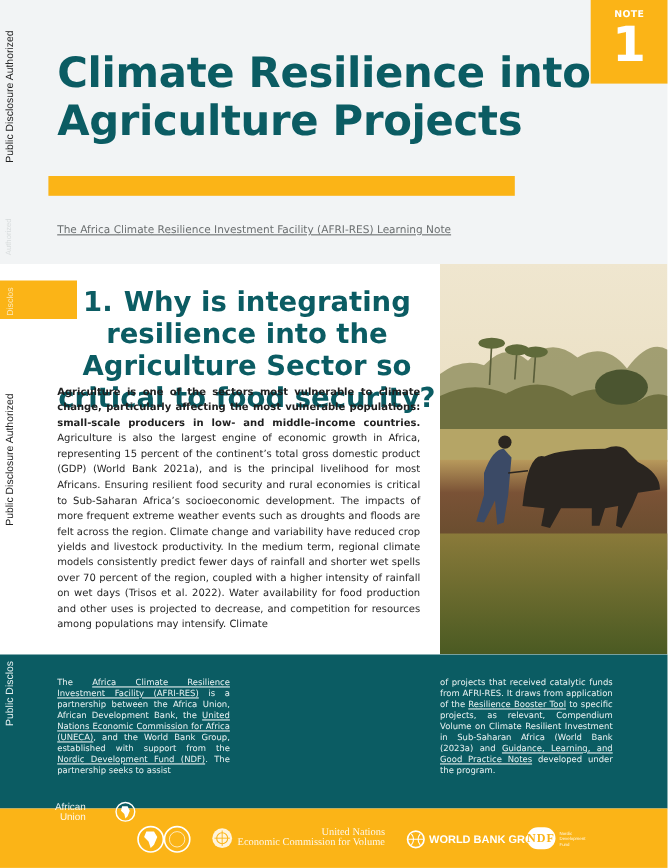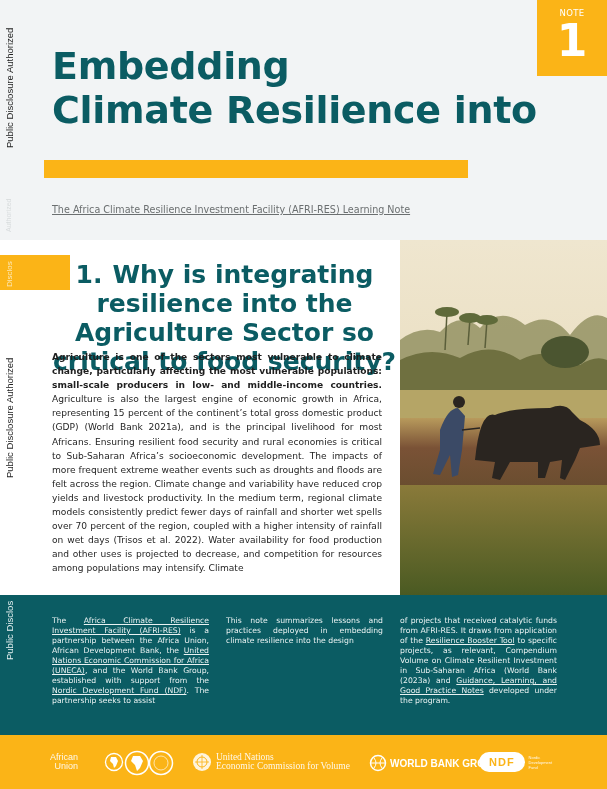--- a/index.html
+++ b/index.html
@@ -3,21 +3,21 @@
 <meta charset="utf-8">
 <style>
   * { box-sizing: border-box; margin: 0; padding: 0; }
   body { width: 607px; height: 789px; overflow: hidden; background: #ffffff; font-family: "DejaVu Sans", sans-serif; position: relative; }
   .header { position: absolute; left: 0; top: 0; width: 607px; height: 240px; background: #f2f4f5; }
   .side-label { position: absolute; color: #222; font-family: "Liberation Sans", sans-serif; font-size: 9.5px; transform-origin: left top; transform: rotate(-90deg); white-space: nowrap; }
   .side-label.faint { color: #d8dcdd; }
   .side-label.light { color: #fde9b8; }
   .side-label.teal { color: #e6f1f1; }
   .note-badge { position: absolute; left: 537px; top: 0; width: 70px; height: 76px; background: #fbb417; color: #fff; text-align: center; }
-  .note-badge .note-word { display:block; font-family: "DejaVu Sans", sans-serif; font-weight: normal; font-size: 8.5px; padding-top: 8px; letter-spacing: 0.3px; }
+  .note-badge .note-word { display:block; font-family: "DejaVu Sans", sans-serif; font-weight: bold; font-size: 8.5px; padding-top: 8px; letter-spacing: 0.3px; }
   .note-badge .note-num { display:block; font-family: "DejaVu Sans", sans-serif; font-weight: bold; font-size: 44px; line-height: 44px; margin-top: 1px; }
   .title { position: absolute; left: 52px; top: 44px; color: #0b5c63; font-family: "DejaVu Sans", sans-serif; font-weight: bold; font-size: 38px; line-height: 44px; letter-spacing: -0.3px; }
   .title .line { display: block; white-space: nowrap; position: relative; }
   .title .line3 { position: relative; z-index: 1; }
   .hl-bar { position: absolute; left: 44px; top: 160px; width: 424px; height: 18px; background: #fbb417; z-index: 0; }
   .subtitle { position: absolute; left: 52px; top: 204px; color: #6b6f70; font-family: "DejaVu Sans", sans-serif; font-size: 9.6px; white-space: nowrap; text-decoration: underline; }
   .section-tab { position: absolute; left: 0; top: 255px; width: 70px; height: 35px; background: #fbb417; }
   .section-heading { position: absolute; left: 52px; top: 260px; width: 345px; color: #0b5c63; font-family: "DejaVu Sans", sans-serif; font-weight: bold; font-size: 25px; line-height: 29px; text-align: center; }
   .section-heading .num { color: #0b5c63; margin-right: 10px; position: relative; z-index: 2; }
   .body-text { position: absolute; left: 52px; top: 350px; width: 330px; color: #1f1f1f; font-family: "DejaVu Sans", sans-serif; font-size: 9.1px; line-height: 14.1px; text-align: justify; }
@@ -38,22 +38,22 @@
 <div class="side-label" style="left:4px; top:148px;">Public Disclosure Authorized</div>
 <div class="side-label faint" style="left:5px; top:232px; font-size:7px;">Authorized</div>
 
 <div class="note-badge">
   <span class="note-word">NOTE</span>
   <span class="note-num">1</span>
 </div>
 
 <div class="hl-bar"></div>
 <h1 class="title">
-  <span class="line">Embedding</span>
   <span class="line">Climate Resilience into</span>
+  <span class="line line3">Agriculture Projects</span>
 </h1>
 
 <div class="subtitle">The Africa Climate Resilience Investment Facility (AFRI-RES) Learning Note</div>
 
 <div class="section-tab"></div>
 <div class="side-label light" style="left:5px; top:287px; font-size:8px;">Disclos</div>
 
 <h2 class="section-heading">
   <span class="num">1.</span><span>Why is integrating resilience into the Agriculture Sector so critical to food security?</span>
 </h2>
@@ -110,50 +110,49 @@
 </div>
 
 <div class="teal-band"></div>
 <div class="side-label teal" style="left:4px; top:660px;">Public Disclos</div>
 
 <div class="col" style="left:52px;">
   <p><span>The </span><u>Africa Climate Resilience Investment Facility (AFRI-RES)</u><span> is a partnership between the Africa Union, African Development Bank, the </span><u>United Nations Economic Commission for Africa (UNECA)</u><span>, and the World Bank Group, established with support from the </span><u>Nordic Development Fund (NDF)</u><span>. The partnership seeks to assist</span></p>
 </div>
 
 <div class="col" style="left:226px;">
-  <p>This note summarizes lessons and practices deployed in embedding climate resilience into the design</p>
 </div>
 
 <div class="col" style="left:400px;">
   <p><span>of projects that received catalytic funds from AFRI-RES. It draws from application of the </span><u>Resilience Booster Tool</u><span> to specific projects, as relevant, Compendium Volume on Climate Resilient Investment in Sub-Saharan Africa (World Bank (2023a) and </span><u>Guidance, Learning, and Good Practice Notes</u><span> developed under the program.</span></p>
 </div>
 
 <div class="footer"></div>
 
-<div class="logo" style="left:50px; top:752px;gap:24px;">
+<div class="logo" style="left:50px; top:728px;gap:24px;">
   <div style="font-family:'Liberation Sans',sans-serif; font-size:9px; line-height:9px; text-align:right; opacity:0.9;">
     <div>African</div>
     <div>Union</div>
   </div>
   <svg width="20" height="20" viewBox="0 0 20 20" style="margin-left:2px;">
     <circle cx="10" cy="10" r="8.5" fill="none" stroke="#fff" stroke-width="1.3"></circle>
     <path d="M7 5 L12 5 L14 9 L12 14 L10 16 L9 12 L6 9 Z" fill="#fff"></path>
   </svg>
 </div>
 
 <div class="logo" style="left:124px; top:750px;">
   <svg width="50" height="26" viewBox="0 0 50 26">
     <circle cx="13" cy="13" r="11.5" fill="none" stroke="#fff" stroke-width="1.5"></circle>
     <path d="M9 6 L16 6 L19 11 L16 18 L13 21 L11 15 L7 11 Z" fill="#fff"></path>
     <circle cx="37" cy="13" r="11.5" fill="none" stroke="#fff" stroke-width="1.5"></circle>
     <circle cx="37" cy="13" r="7" fill="none" stroke="#fff" stroke-width="0.8" opacity="0.8"></circle>
   </svg>
 </div>
 
-<div class="logo" style="left:192px; top:752px;">
+<div class="logo" style="left:192px; top:752px;text-align:right;">
   <svg width="20" height="20" viewBox="0 0 20 20">
     <circle cx="10" cy="10" r="9" fill="#fff" opacity="0.85"></circle>
     <circle cx="10" cy="10" r="5" fill="none" stroke="#fbb417" stroke-width="1"></circle>
     <path d="M10 3 L10 17 M3 10 L17 10" stroke="#fbb417" stroke-width="0.8"></path>
   </svg>
   <div style="font-family:'Liberation Serif',serif; font-size:9.5px; line-height:9px; margin-left:4px; opacity:0.9;">
     <div>United Nations</div>
     <div>Economic Commission for Volume</div>
   </div>
 </div>
@@ -161,20 +160,20 @@
 <div class="logo" style="left:369px; top:754px;">
   <svg width="18" height="18" viewBox="0 0 18 18">
     <circle cx="9" cy="9" r="7.5" fill="none" stroke="#fff" stroke-width="1.5"></circle>
     <path d="M5 4 Q9 9 5 14 M13 4 Q9 9 13 14 M2 9 L16 9" stroke="#fff" stroke-width="1" fill="none"></path>
   </svg>
   <span style="font-family:'Liberation Sans',sans-serif; font-weight:bold; font-size:10px; margin-left:3px;">WORLD BANK GROUP</span>
 </div>
 
 <div class="logo" style="left:479px; top:752px;">
   <div style="display:flex;">
-    <span style="background:#fff; color:#fbb417; font-family:Liberation Sans, sans-serif; font-weight:bold; font-size:11px; line-height:20px; padding:0 10px; border-radius:10px; letter-spacing:1px;">NDF</span>
+    <span style="background:#fff; color:#fbb417; font-family:Liberation Serif, serif; font-weight:bold; font-size:11px; line-height:20px; padding:0 0; border-radius:10px; letter-spacing:1px;">NDF</span>
   </div>
   <div style="font-family:'Liberation Sans',sans-serif; font-size:4px; line-height:5px; margin-left:4px; opacity:0.9;">
     <div>Nordic</div>
     <div>Development</div>
     <div>Fund</div>
   </div>
 </div>
 
 </body></html>

